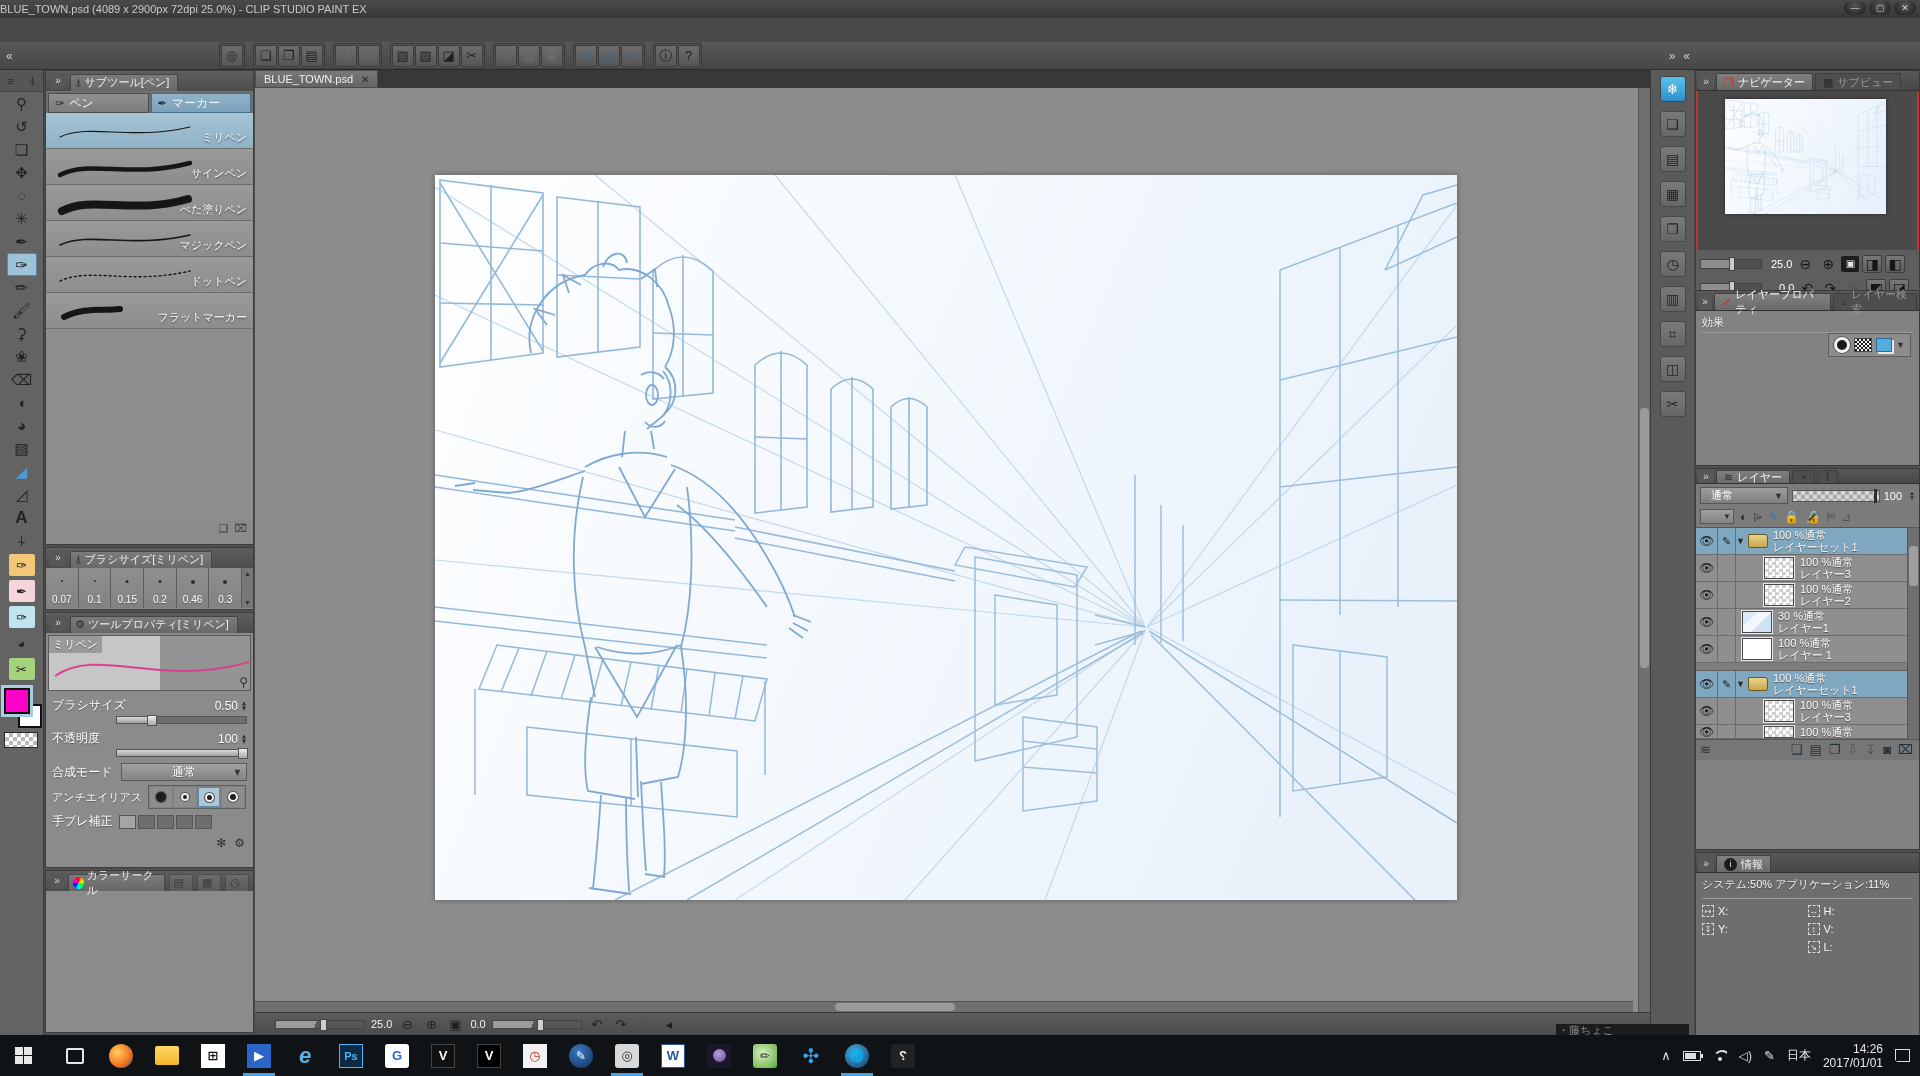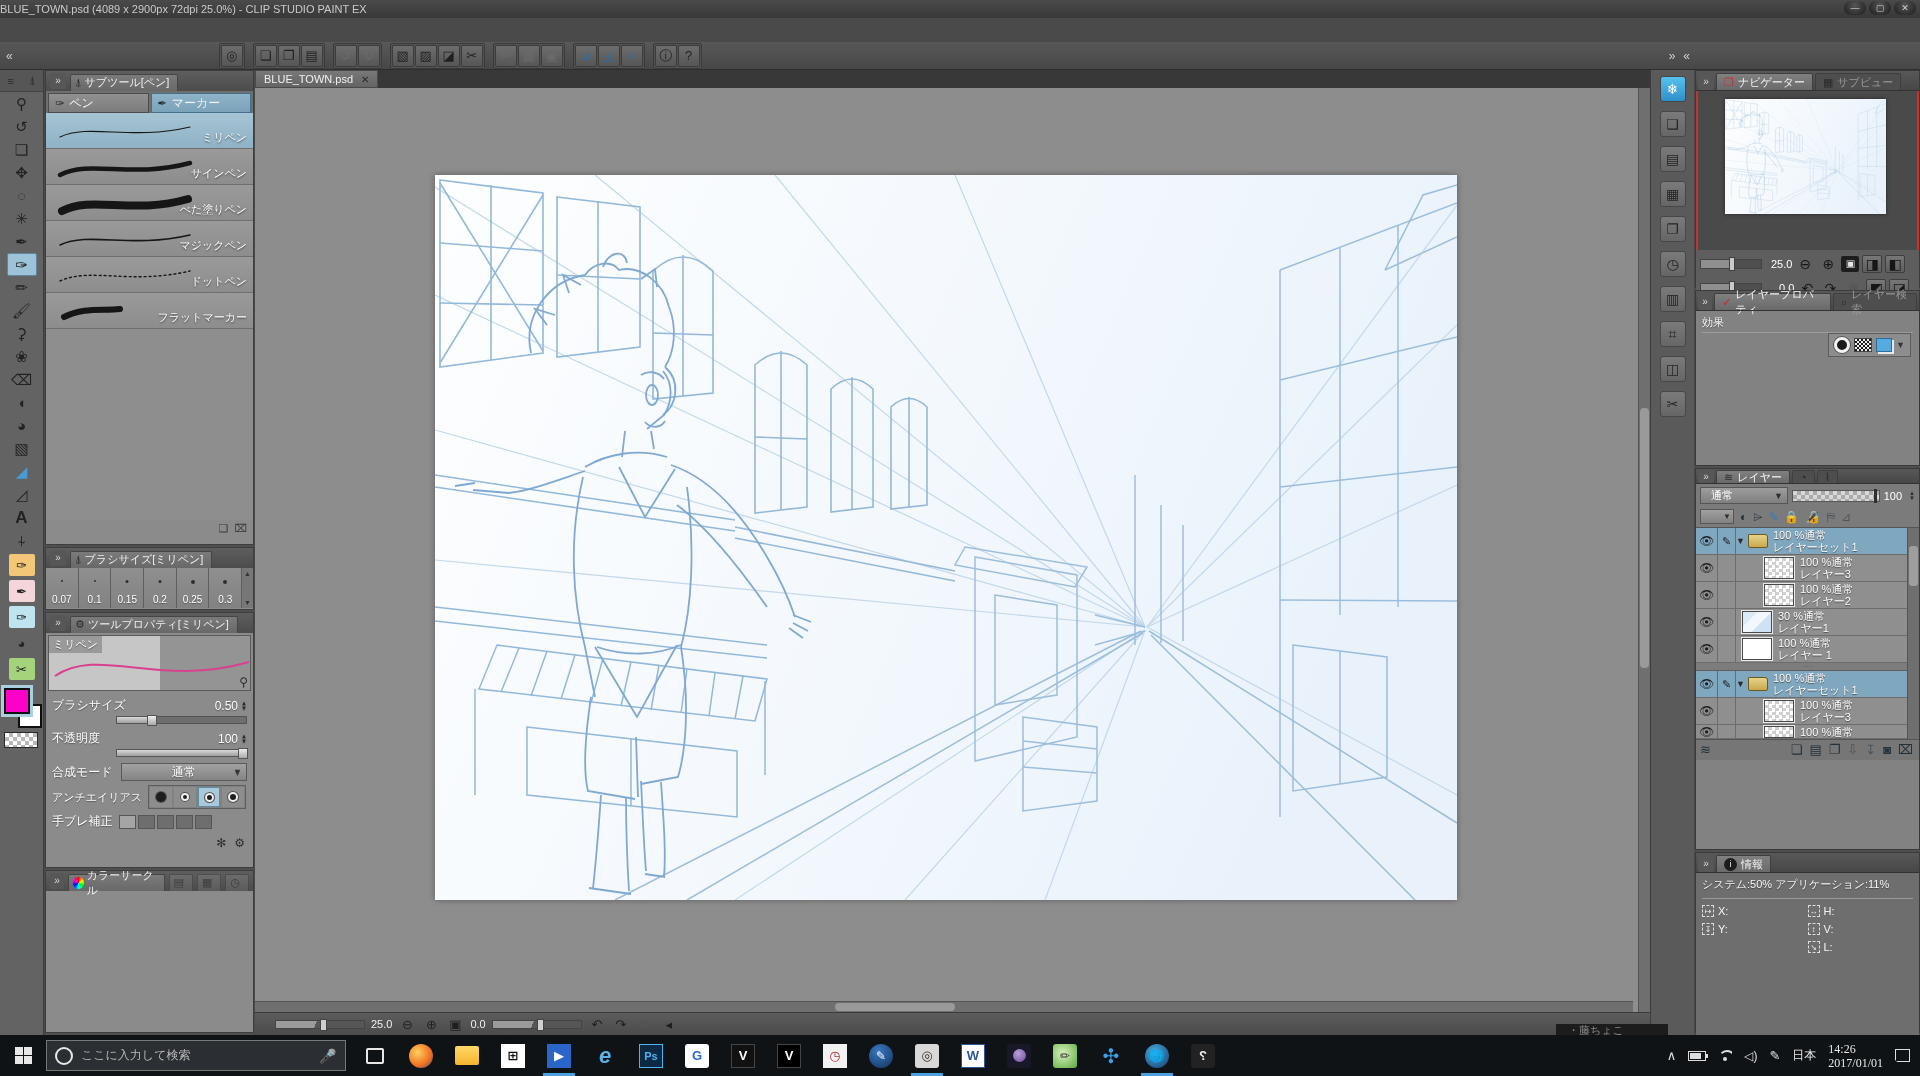--- a/index.html
+++ b/index.html
@@ -177,21 +177,21 @@
 
   
   .info-body { padding:4px 6px; border-top:1px solid #333; background:#6e6e6e; height:215px; color:#f5f5f5; }
   .mem { font-size:11px; text-shadow:0 1px 1px #444; }
   .info-hr { border-top:1px solid #9a9a9a; margin:6px 0; }
   .coords { display:grid; grid-template-columns:1fr 1fr; row-gap:6px; font-size:11px; }
   .coord { display:flex; align-items:center; gap:4px; }
   .dash { width:12px; height:12px; border:1px dashed #dcdcdc; color:#eee; font-size:8px; line-height:11px; text-align:center; }
 
   
-  .frag-tip { position:absolute; left:1556px; top:1024px; width:112px; height:12px; background:#1c1c1c; color:#8a8a8a; font-size:11px; line-height:12px; padding-left:12px; overflow:hidden; }
+  .frag-tip { position:absolute; left:1556px; top:1024px; width:133px; height:12px; background:#1c1c1c; color:#8a8a8a; font-size:11px; line-height:12px; padding-left:2px; overflow:hidden; }
 
   
   .taskbar { position:absolute; left:0; top:1035px; width:1920px; height:41px; background:#101316; display:flex; align-items:center; z-index:5; }
   .tb-start { width:46px; height:41px; display:flex; align-items:center; justify-content:center; }
   .winlogo { width:17px; height:17px; display:grid; grid-template-columns:8px 8px; grid-template-rows:8px 8px; gap:1px; }
   .winlogo i { background:#e8e8e8; }
   .tb-search { width:300px; height:31px; background:#2b2f33; border:1px solid #777; display:flex; align-items:center; gap:8px; padding:0 8px; color:#b9b9b9; }
   .tb-search .oring { width:18px; height:18px; border:2.5px solid #e8e8e8; border-radius:50%; }
   .tb-search .mic { margin-left:auto; color:#d8d8d8; font-size:14px; }
   .tb-icons { display:flex; align-items:center; height:41px; margin-left:6px; }
@@ -201,21 +201,21 @@
   .tb-tray { margin-left:auto; display:flex; align-items:center; gap:12px; padding-right:10px; color:#e8e8e8; font-size:12px; }
   .tray-ic { font-size:13px; color:#e0e0e0; }
   .battery { width:18px; height:10px; border:1px solid #ddd; position:relative; }
   .battery::after { content:""; position:absolute; right:-3px; top:2px; width:2px; height:4px; background:#ddd; }
   .battery i { position:absolute; left:1px; top:1px; bottom:1px; width:11px; background:#ddd; }
   .wifi { width:14px; height:11px; position:relative; overflow:hidden; }
   .wifi::before { content:""; position:absolute; left:0px; top:0px; width:14px; height:14px; border:2px solid #ddd; border-radius:50%; clip-path:polygon(50% 50%,0 0,100% 0); }
   .wifi::after { content:""; position:absolute; left:5px; top:7px; width:4px; height:4px; background:#ddd; border-radius:50%; }
   .vol { display:flex; align-items:center; color:#ddd; font-size:12px; }
   .notif { width:15px; height:13px; border:1.5px solid #ddd; clip-path:polygon(0 0,100% 0,100% 100%,30% 100%,15% 100%,0 85%); }
-  .clockstack { text-align:left; line-height:14px;font-family:Liberation Serif, serif; }
+  .clockstack { text-align:right; line-height:14px; }
 
   svg.stroke-svg path { fill:none; stroke:#161616; stroke-linecap:round; }
 </style>
 </head>
 <body>
 
 <svg width="0" height="0" style="position:absolute">
   <defs>
     <linearGradient id="bgg" x1="0" y1="0" x2="1" y2="0.3">
       <stop offset="0" stop-color="#fdfeff"></stop>
@@ -532,21 +532,21 @@
           <div class="bs-cell">
               <span class="bs-dot" style="width:3px;height:3px"></span>
               <span class="bs-val">0.15</span>
             </div>
           <div class="bs-cell">
               <span class="bs-dot" style="width:3px;height:3px"></span>
               <span class="bs-val">0.2</span>
             </div>
           <div class="bs-cell">
               <span class="bs-dot" style="width:4px;height:4px"></span>
-              <span class="bs-val">0.25</span>
+              <span class="bs-val">0.46</span>
             </div>
           <div class="bs-cell">
               <span class="bs-dot" style="width:4px;height:4px"></span>
               <span class="bs-val">0.3</span>
             </div>
           <div class="bs-scroll">
               <span>▲</span>
               <span>▼</span>
             </div>
         </div>
@@ -954,25 +954,20 @@
   <div class="frag-tip">・藤ちょこ</div>
 
   <div class="taskbar">
     <div class="tb-start">
       <div class="winlogo">
           <i></i>
           <i></i>
           <i></i>
           <i></i>
         </div>
-    </div>
-    <div class="tb-search">
-      <span class="oring"></span>
-      <span>ここに入力して検索</span>
-      <span class="mic">🎤</span>
     </div>
     <div class="tb-icons">
       <div class="tb-ic">
           <span class="ic-sq" style="border:2px solid #e8e8e8;width:18px;height:16px;border-radius:2px"></span>
         </div>
       <div class="tb-ic">
           <span class="ic-sq" style="border-radius:50%;background:radial-gradient(circle at 35% 35%,#ffd060,#f07020 60%,#2a4a8a)"></span>
         </div>
       <div class="tb-ic">
           <span class="ic-sq" style="background:linear-gradient(#ffd867,#f5b52e);border-radius:2px;height:19px"></span>

